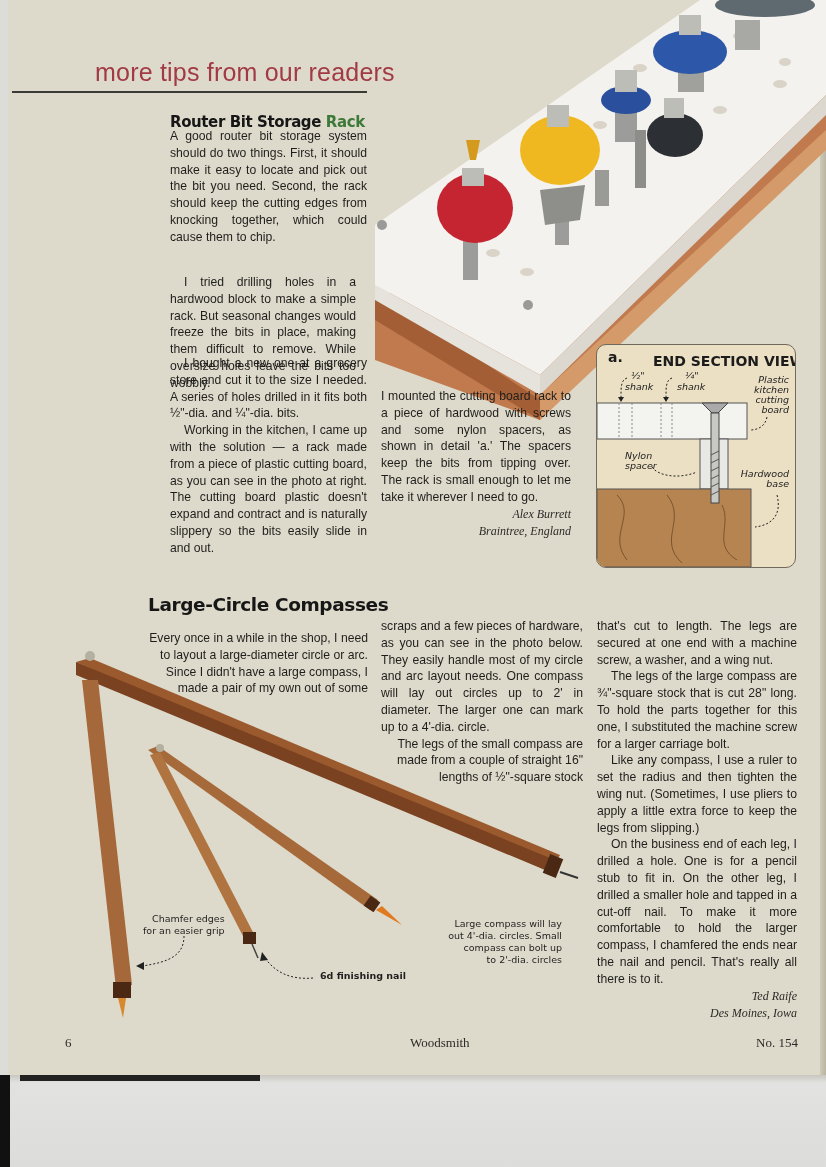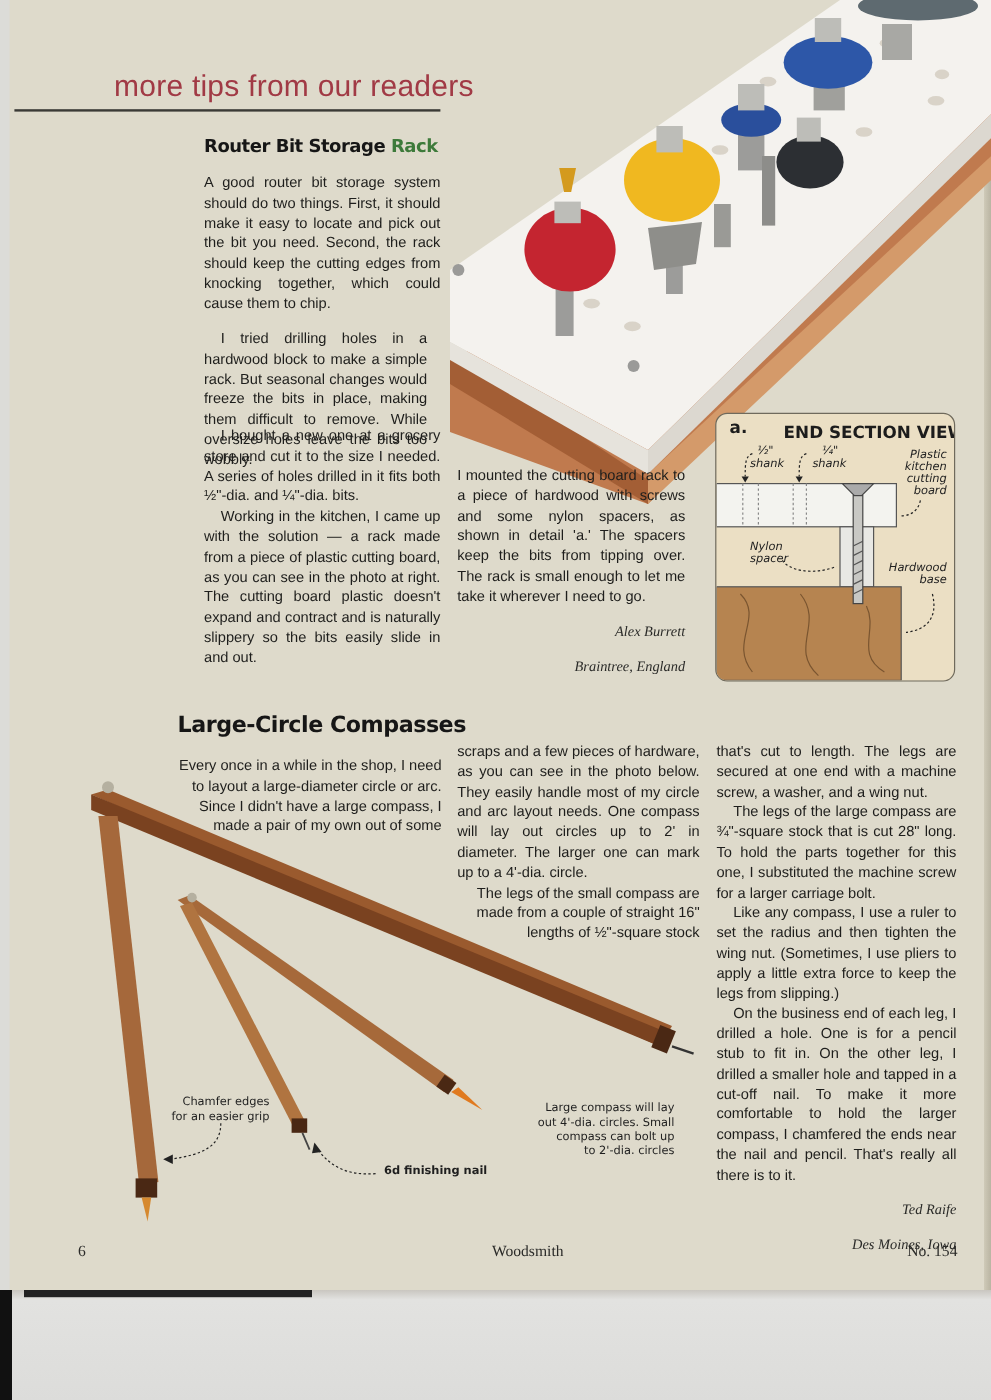--- a/index.html
+++ b/index.html
@@ -32,21 +32,21 @@
   .heading .accent { color: #3d7a3a; }
 
   .col {
     position: absolute; font-size: 12.2px; line-height: 16.8px; color: #1e1e1c;
     text-align: justify;
   }
   .col p { margin: 0; }
   .col p.indent { text-indent: 14px; }
   .sig {
     font-family: "Liberation Serif", serif; font-style: italic; text-align: right;
-    font-size: 12px; line-height: 17px; color: #2a2a28; margin-top: 12px;
+    font-size: 12px; line-height: 17px; color: #2a2a28;
   }
 
   
   .rack-photo { position: absolute; left: 370px; top: 0; width: 456px; height: 420px; }
 
   
   .diagram {
     position: absolute; left: 596px; top: 344px; width: 198px; height: 222px;
     border: 1.5px solid #6f6a5c; border-radius: 10px; background: #ebdfc4;
     overflow: hidden;
@@ -136,21 +136,21 @@
   <rect x="308" y="60" width="26" height="32" fill="#a0a09c"></rect>
   <ellipse cx="320" cy="52" rx="37" ry="22" fill="#2d57a8"></ellipse>
   <rect x="309" y="15" width="22" height="20" fill="#bdbdb8"></rect>
 
   <rect x="365" y="20" width="25" height="30" fill="#a8a8a4"></rect>
   <ellipse cx="395" cy="5" rx="50" ry="12" fill="#5e6a70"></ellipse>
 </svg>
 
 <div class="heading" style="left:170px; top:113px;"><span>Router Bit Storage </span><span class="accent">Rack</span></div>
 
-<div class="col" style="left:170px; top:144px; width:197px;">
+<div class="col" style="left:170px; top:128px; width:197px;">
   <p>A good router bit storage system should do two things. First, it should make it easy to locate and pick out the bit you need. Second, the rack should keep the cutting edges from knocking together, which could cause them to chip.</p>
 </div>
 <div class="col" style="left:170px; top:254px; width:186px;margin-top:20px;">
   <p class="indent">I tried drilling holes in a hardwood block to make a simple rack. But seasonal changes would freeze the bits in place, making them difficult to remove. While oversize holes leave the bits too wobbly.</p>
 </div>
 <div class="col" style="left:170px; top:355px; width:197px;">
   <p class="indent">I bought a new one at a grocery store and cut it to the size I needed. A series of holes drilled in it fits both ½"-dia. and ¼"-dia. bits.</p>
   <p class="indent">Working in the kitchen, I came up with the solution — a rack made from a piece of plastic cutting board, as you can see in the photo at right. The cutting board plastic doesn't expand and contract and is naturally slippery so the bits easily slide in and out.</p>
 </div>
 

